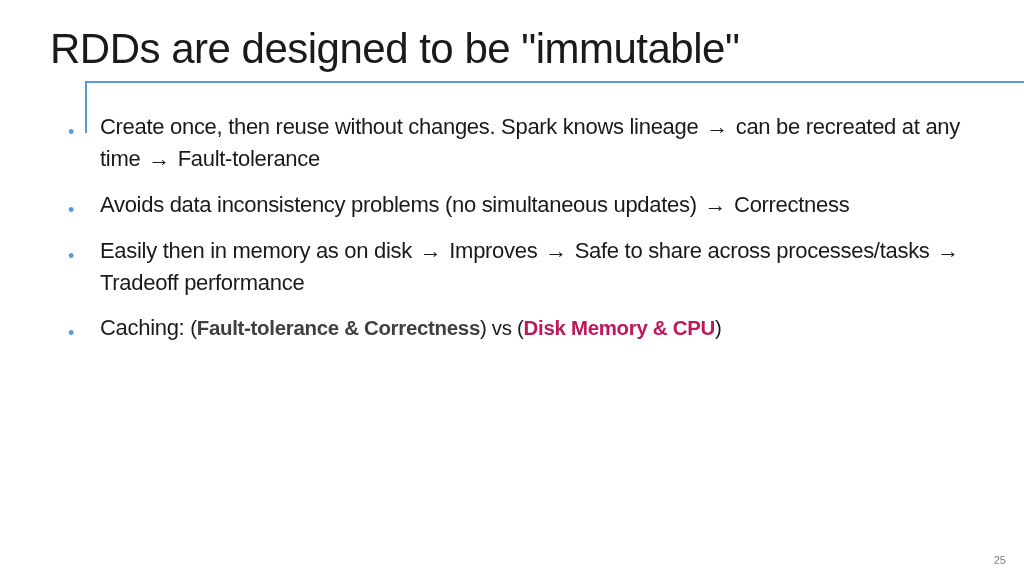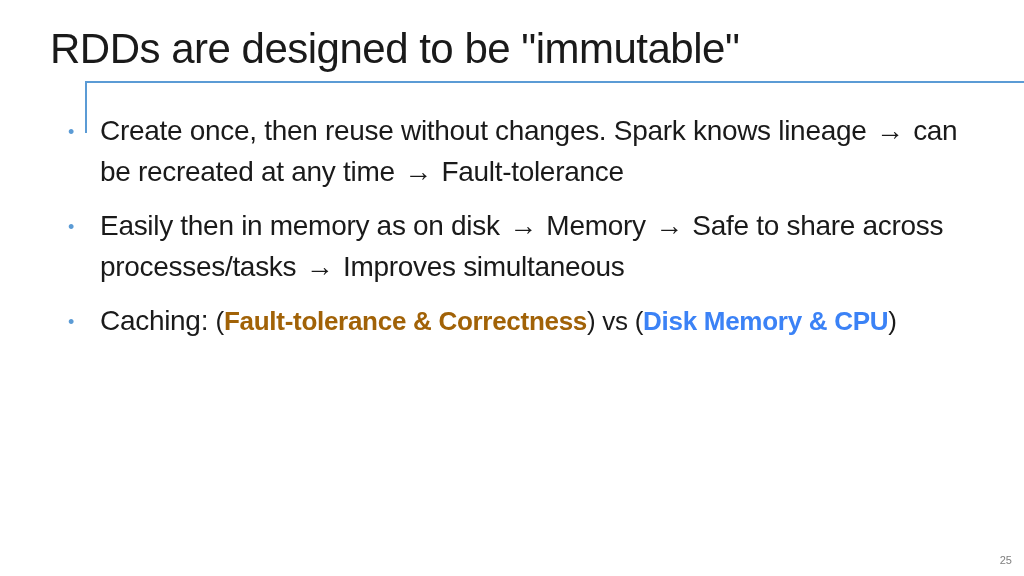--- a/index.html
+++ b/index.html
@@ -52,75 +52,78 @@
       height: 52px;
       background: #5b9bd5;
     }
     .bullets {
       list-style: none;
       padding-left: 20px;
     }
     .bullets li {
       position: relative;
       padding-left: 40px;
-      font-size: 28px;
+      font-size: 22px;
       line-height: 1.45;
       color: #1a1a1a;
       margin-bottom: 14px;
       font-weight: 400;
       letter-spacing: -0.3px;
     }
     .bullets li::before {
       content: "•";
       position: absolute;
       left: 8px;
       top: 8px;
       color: #5b9bd5;
       font-size: 18px;
     }
     .arrow {
       display: inline-block;
       padding: 0 2px;
     }
     .green {
-      color: #a16207;
+      color: #404040;
       font-weight: bold;
     }
     .red {
-      color: #3b82f6;
+      color: #be185d;
       font-weight: bold;
     }
     .paren {
       font-size: 0.93em;
     }
     .page-num {
       position: absolute;
       bottom: 10px;
-      right: 12px;
+      right: 18px;
       font-size: 11px;
       color: #7f7f7f;
       font-family: Arial, sans-serif;
     }
   </style>
 </head>
 <body>
 
 <div class="slide">
   <h1 class="title">RDDs are designed to be "immutable"</h1>
   <div class="title-rule">
     <div class="title-rule-h"></div>
     <div class="title-rule-v"></div>
   </div>
 
   <ul class="bullets">
     <li>
       <span>Create once, then reuse without changes.  Spark knows lineage </span><span class="arrow">→</span><span> can be recreated at any time </span><span class="arrow">→</span><span> Fault-tolerance</span>
     </li>
     <li>
-      <span>Easily then in memory as on disk </span><span class="arrow">→</span><span> Memory </span><span class="arrow">→</span><span> Safe to share across processes/tasks </span><span class="arrow">→</span><span> Improves simultaneous</span>
+      <span>Avoids data inconsistency problems  (no simultaneous updates) </span><span class="arrow">→</span><span> Correctness</span>
+    </li>
+    <li>
+      <span>Easily then in memory as on disk </span><span class="arrow">→</span><span> Improves </span><span class="arrow">→</span><span> Safe to share across processes/tasks </span><span class="arrow">→</span><span> Tradeoff performance</span>
     </li>
     <li>
       <span>Caching: </span><span class="paren">(</span><span class="paren green">Fault-tolerance &amp; Correctness</span><span class="paren">)  vs (</span><span class="paren red">Disk Memory &amp; CPU</span><span class="paren">)</span>
     </li>
   </ul>
 
   <div class="page-num">25</div>
 </div>
 
 </body></html>

